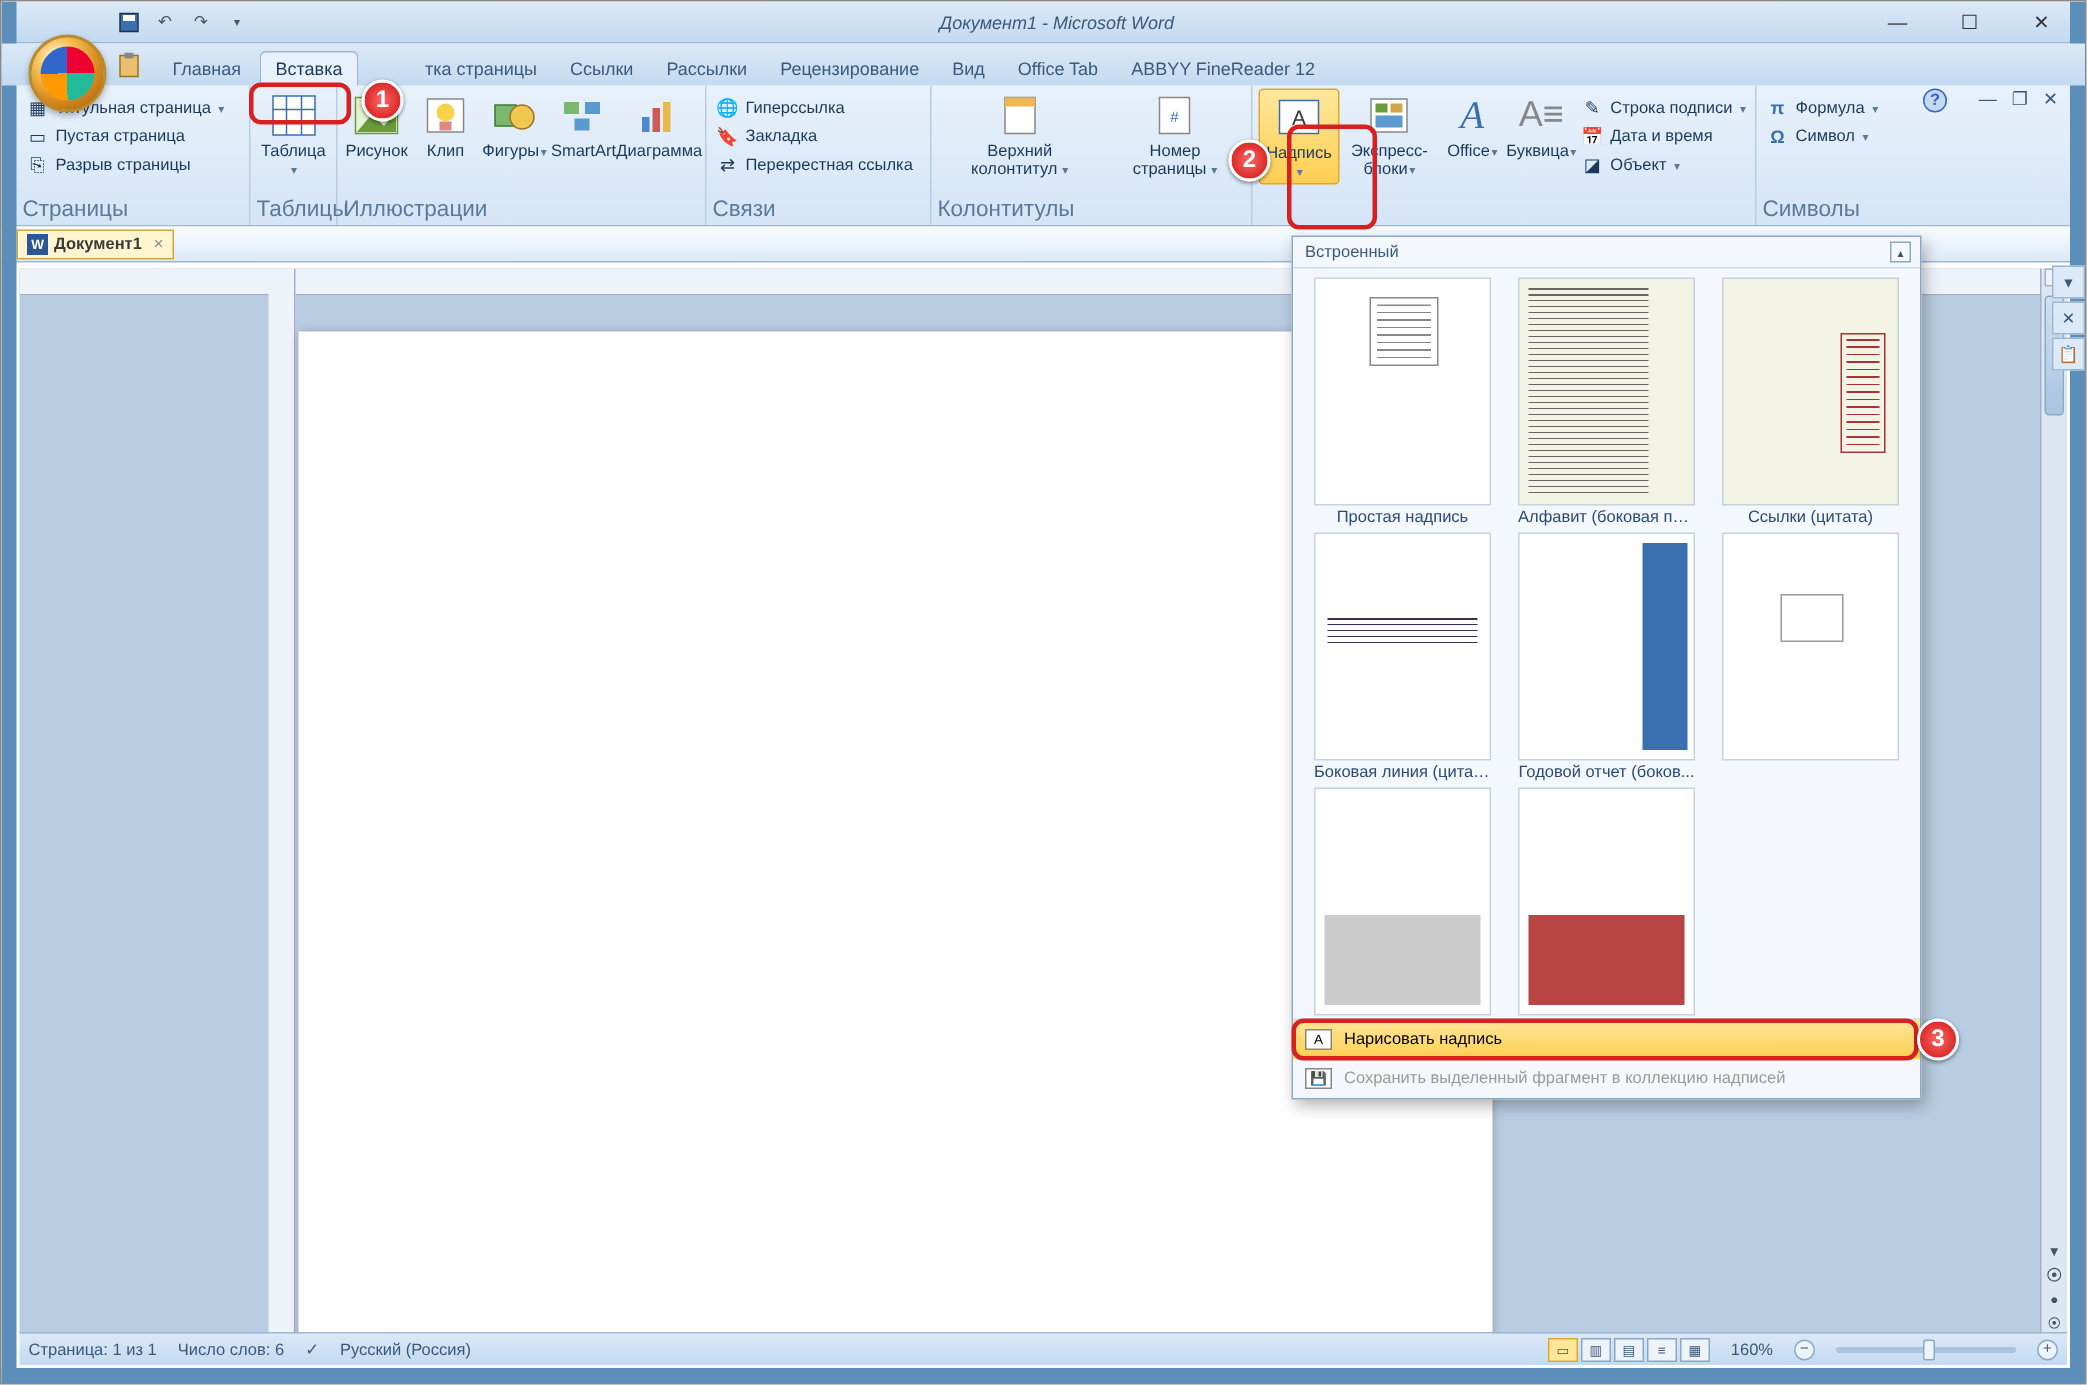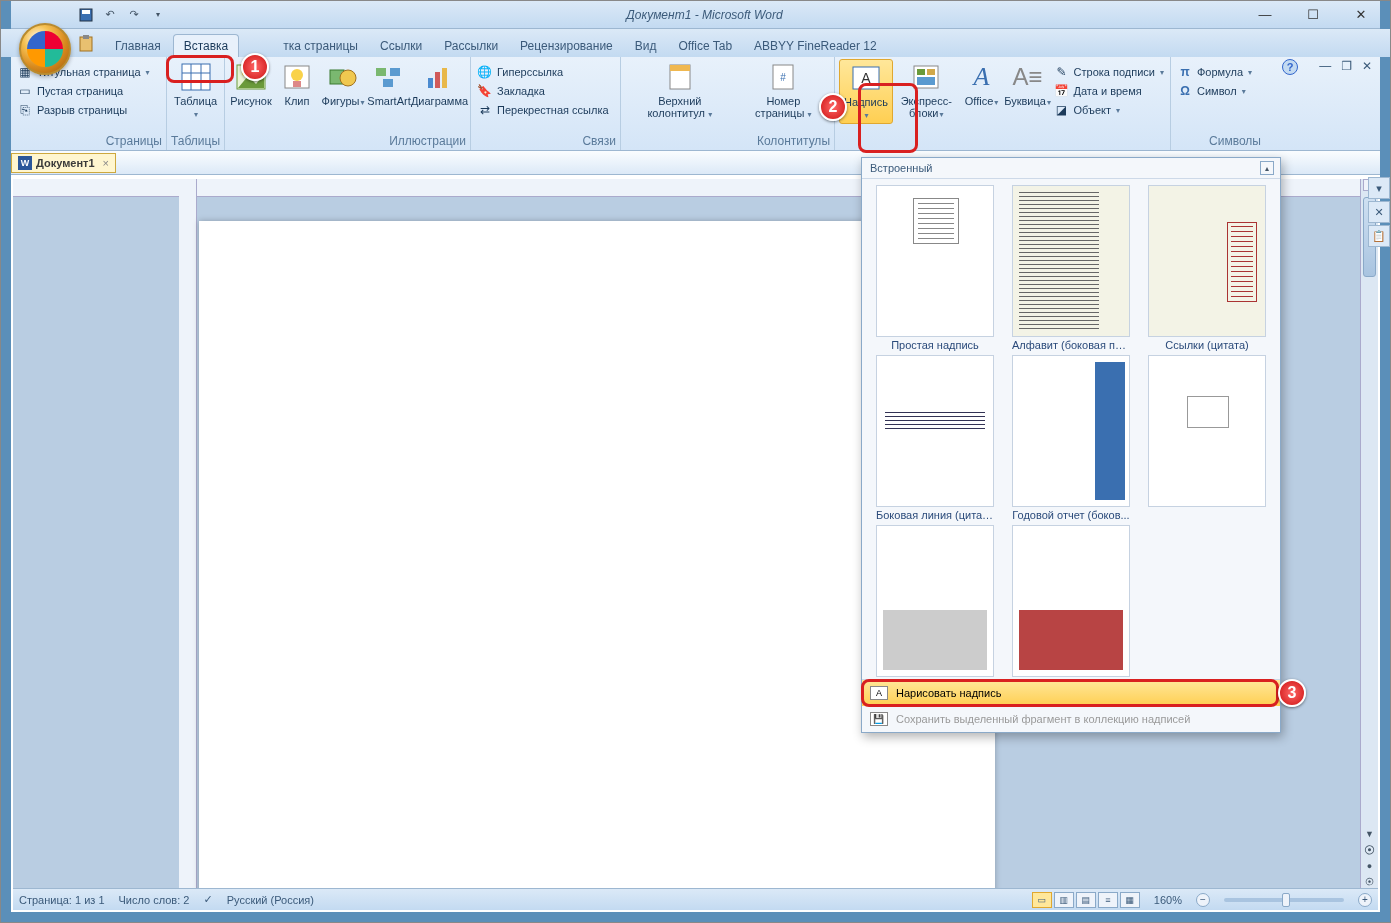--- a/index.html
+++ b/index.html
@@ -24,21 +24,21 @@
 .paste-ico { width:18px; height:18px; margin-right:8px; margin-bottom:4px;}
 .rtab { padding:4px 10px 4px 10px; color:#3b5a7a; cursor:pointer;}
 .rtab.active { background:#e8f1fb; border:1px solid #9db7d1; border-bottom:none; border-radius:4px 4px 0 0; color:#1b3a5a; font-weight:normal;}
 .mdi-controls { position:absolute; right:18px; top:58px; display:flex; gap:10px; font-size:12px; color:#3b5a7a; z-index:5;}
 .help-q { position:absolute; right:92px; top:58px; width:16px;height:16px;border-radius:50%;background:#c3daf1;border:1px solid #36c;color:#36c;font-size:11px;font-weight:bold;display:flex;align-items:center;justify-content:center;}
 
 
 .ribbon { height:94px; background:linear-gradient(#e8f1fb,#d4e5f7); border-bottom:1px solid #9db7d1; display:flex; padding-left:10px; }
 .rgroup { border-right:1px solid #b7cde2; display:flex; flex-direction:column; padding:2px 4px 0 4px;}
 .rgroup-body { flex:1; display:flex; align-items:flex-start; gap:2px;}
-.rgroup-label { text-align:right; font-size:12px; color:#5a7a9a; padding:2px 0;}
+.rgroup-label { text-align:left; font-size:15px; color:#5a7a9a; padding:2px 0;}
 .vitem { display:flex; flex-direction:column; align-items:center; justify-content:flex-start; padding:2px 4px; font-size:11px; color:#1b3a5a; cursor:pointer; min-width:44px;}
 .vitem .bigico { width:32px; height:32px; margin-bottom:2px; display:flex; align-items:center;justify-content:center; font-size:22px;}
 .vitem .lbl { text-align:center; line-height:1.1;}
 .hitem { display:flex; align-items:center; gap:4px; font-size:11px; color:#1b3a5a; padding:1px 2px; cursor:pointer; white-space:nowrap;}
 .hitem .sico { width:16px; height:16px; display:inline-flex; align-items:center;justify-content:center; font-size:12px;}
 .col { display:flex; flex-direction:column; gap:1px;}
 .drop-car { font-size:8px; color:#5a7a9a; margin-left:1px;}
 
 
 .hlbtn { background:linear-gradient(#ffe79a,#ffcf52); border:1px solid #e0a830; border-radius:3px;}
@@ -461,21 +461,21 @@
 
 <div class="callout" style="top:54px; left:165px; width:68px; height:28px;"></div>
 <div class="badge" style="top:52px; left:240px;">1</div>
 <div class="callout" style="top:82px; left:857px; width:60px; height:70px;"></div>
 <div class="badge" style="top:92px; left:818px;">2</div>
 <div class="callout" style="top:678px; left:860px; width:418px; height:28px;"></div>
 <div class="badge" style="top:678px; left:1277px;">3</div>
 
 <div class="status">
   <span>Страница: 1 из 1</span>
-  <span>Число слов: 2</span>
+  <span>Число слов: 6</span>
   <span>✓</span>
   <span>Русский (Россия)</span>
   <span class="spacer"></span>
   <div class="viewbtns">
     <div class="vb on">▭</div>
     <div class="vb">▥</div>
     <div class="vb">▤</div>
     <div class="vb">≡</div>
     <div class="vb">▦</div>
   </div>

